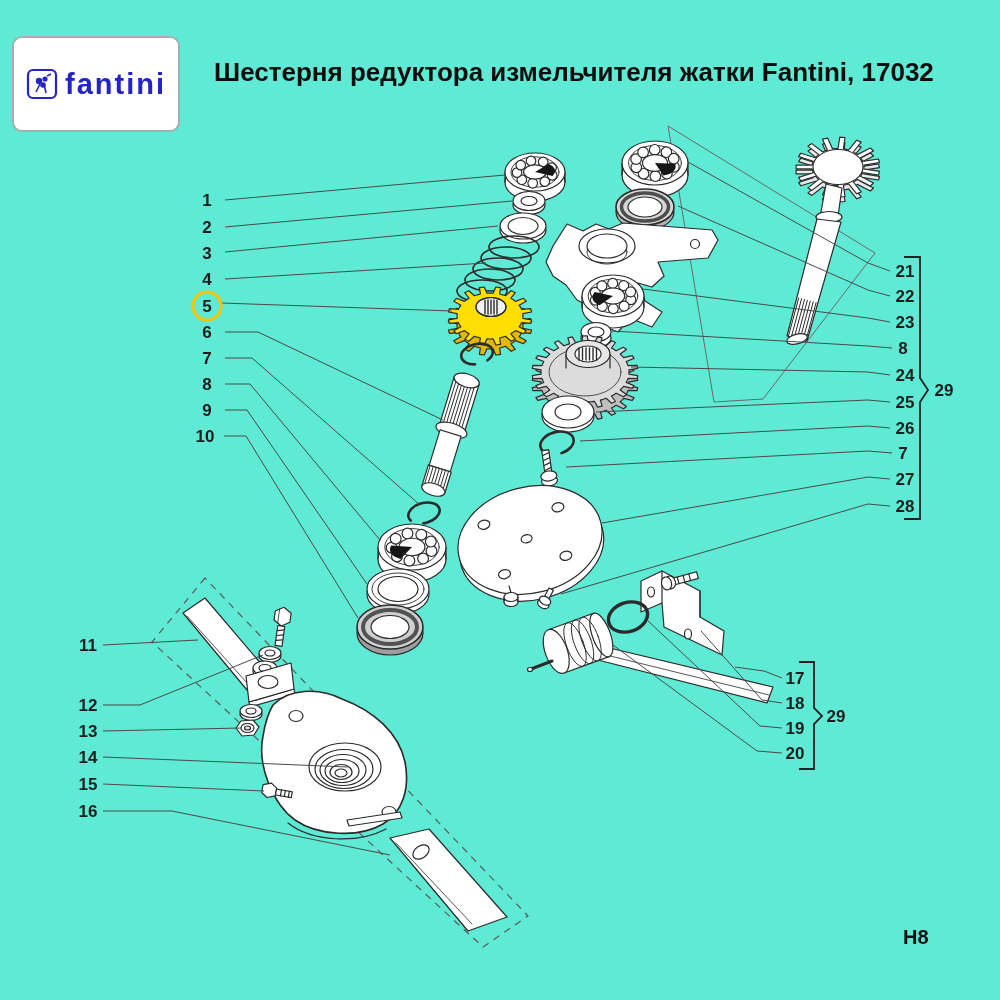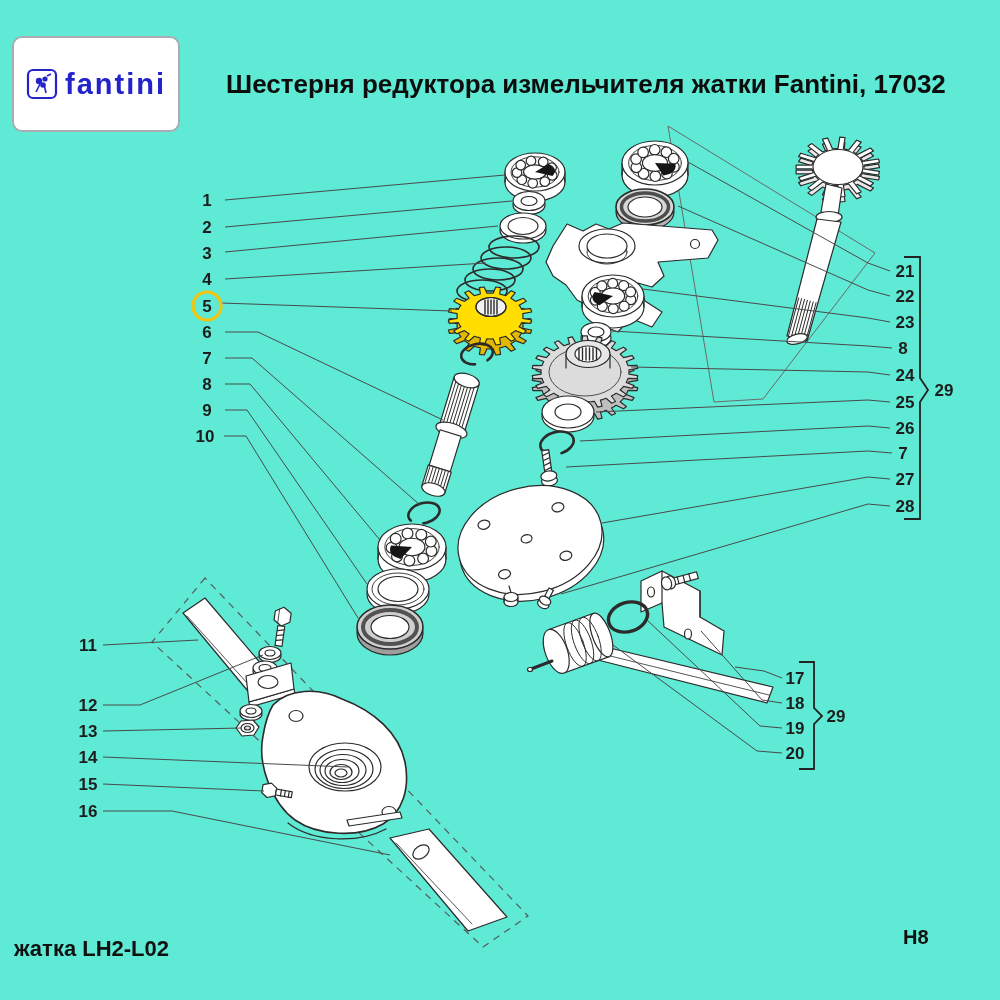--- a/index.html
+++ b/index.html
@@ -1,21 +1,21 @@
 <!DOCTYPE html>
 <html><head>
 <meta charset="utf-8">
 <style>
   html,body{margin:0;padding:0;background:#fff;}
   .page{position:relative;width:1000px;height:1000px;background:#5eead4;overflow:hidden;
         font-family:"Liberation Sans",sans-serif;color:#111;}
   .logo-box{position:absolute;left:12px;top:36px;width:164px;height:92px;border:2px solid #a9adb3;
             border-radius:10px;display:flex;align-items:center;justify-content:center;gap:7px;background:#fff;}
   .logo-text{color:#2323cc;font-weight:700;font-size:29px;letter-spacing:2px;}
-  .title{position:absolute;left:214px;top:56px;width:745px;margin:12px;font-size:26px;line-height:32px;
+  .title{position:absolute;left:214px;top:56px;width:745px;margin:0;font-size:26px;line-height:32px;
          font-weight:700;color:#0d0d0d;}
   .footer-left{position:absolute;left:14px;top:936px;font-size:22px;font-weight:700;}
   .footer-right{position:absolute;left:903px;top:926px;font-size:20px;font-weight:700;}
   svg.diagram{position:absolute;left:0;top:0;}
 </style>
 </head>
 <body>
 
 <div class="page">
 
@@ -491,15 +491,14 @@
       <text x="795" y="684">17</text>
       <text x="795" y="709">18</text>
       <text x="795" y="734">19</text>
       <text x="795" y="759">20</text>
       <text x="836" y="722">29</text>
     </g>
 
     <circle cx="207" cy="306" r="14" fill="none" stroke="#F2C40C" stroke-width="3.2"></circle>
   </svg>
 
-  <div class="footer-left">жатка LH2-L02</div>
   <div class="footer-right">H8</div>
 </div>
 
 </body></html>

